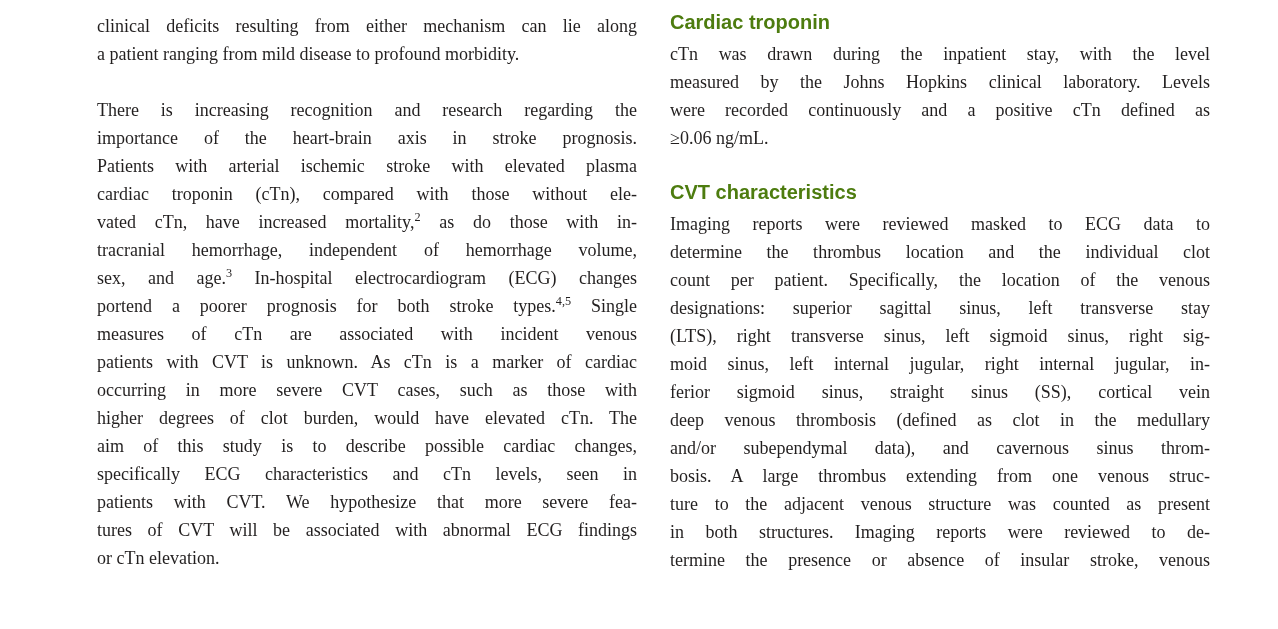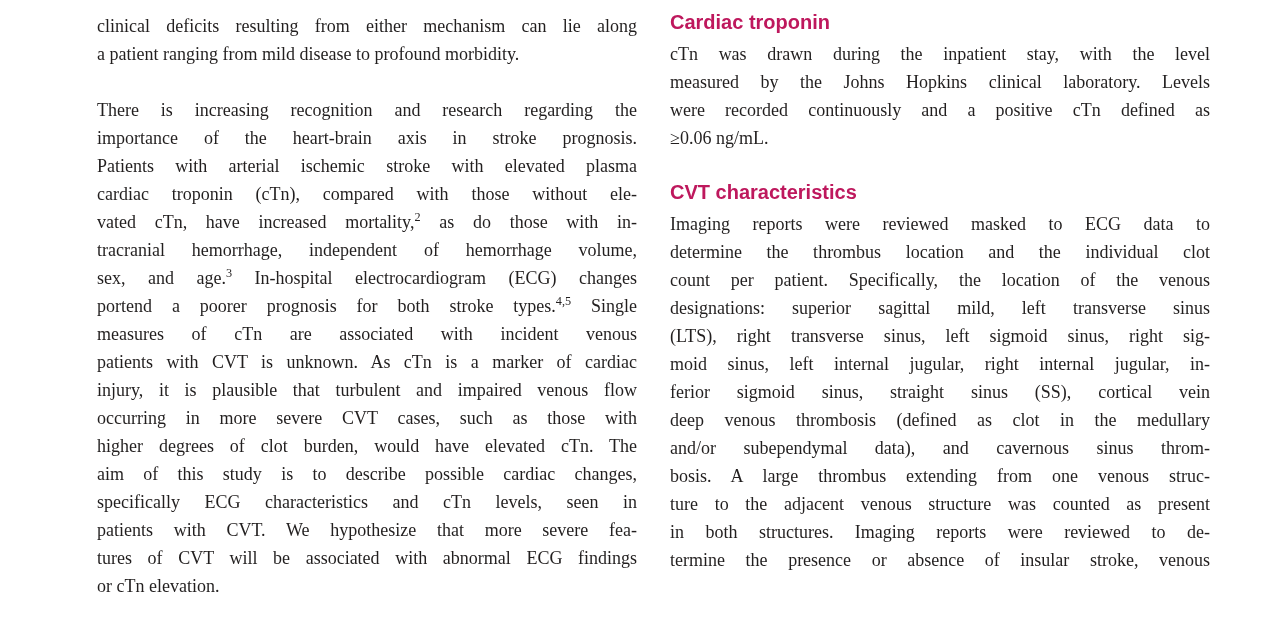--- a/index.html
+++ b/index.html
@@ -38,21 +38,21 @@
     text-align-last: left;
   }
 
   .section + .section { margin-top: 26px; }
 
   .section-heading {
     font-family: "Liberation Sans", sans-serif;
     font-weight: 700;
     font-size: 20px;
     line-height: 28px;
-    color: #be185d;
+    color: #4d7c0f;
     margin: 0 0 4px 0;
     letter-spacing: 0px;
   }
 
   sup {
     font-size: 0.68em;
     line-height: 0;
     vertical-align: super;
   }
 </style>
@@ -70,21 +70,20 @@
         <div class="line">There is increasing recognition and research regarding the</div>
         <div class="line">importance of the heart-brain axis in stroke prognosis.</div>
         <div class="line">Patients with arterial ischemic stroke with elevated plasma</div>
         <div class="line">cardiac troponin (cTn), compared with those without ele-</div>
         <div class="line">vated cTn, have increased mortality,<sup>2</sup> as do those with in-</div>
         <div class="line">tracranial hemorrhage, independent of hemorrhage volume,</div>
         <div class="line">sex, and age.<sup>3</sup> In-hospital electrocardiogram (ECG) changes</div>
         <div class="line">portend a poorer prognosis for both stroke types.<sup>4,5</sup> Single</div>
         <div class="line">measures of cTn are associated with incident venous</div>
         <div class="line">patients with CVT is unknown. As cTn is a marker of cardiac</div>
-        <div class="line">injury, it is plausible that turbulent and impaired venous flow</div>
         <div class="line">occurring in more severe CVT cases, such as those with</div>
         <div class="line">higher degrees of clot burden, would have elevated cTn. The</div>
         <div class="line">aim of this study is to describe possible cardiac changes,</div>
         <div class="line">specifically ECG characteristics and cTn levels, seen in</div>
         <div class="line">patients with CVT. We hypothesize that more severe fea-</div>
         <div class="line">tures of CVT will be associated with abnormal ECG findings</div>
         <div class="line last">or cTn elevation.</div>
       </div>
   </div>
 
@@ -99,21 +98,21 @@
           <div class="line last">≥0.06 ng/mL.</div>
         </div>
     </div>
 
     <div class="section">
       <h2 class="section-heading">CVT characteristics</h2>
       <div class="para">
           <div class="line">Imaging reports were reviewed masked to ECG data to</div>
           <div class="line">determine the thrombus location and the individual clot</div>
           <div class="line">count per patient. Specifically, the location of the venous</div>
-          <div class="line">designations: superior sagittal mild, left transverse sinus</div>
+          <div class="line">designations: superior sagittal sinus, left transverse stay</div>
           <div class="line">(LTS), right transverse sinus, left sigmoid sinus, right sig-</div>
           <div class="line">moid sinus, left internal jugular, right internal jugular, in-</div>
           <div class="line">ferior sigmoid sinus, straight sinus (SS), cortical vein</div>
           <div class="line">deep venous thrombosis (defined as clot in the medullary</div>
           <div class="line">and/or subependymal data), and cavernous sinus throm-</div>
           <div class="line">bosis. A large thrombus extending from one venous struc-</div>
           <div class="line">ture to the adjacent venous structure was counted as present</div>
           <div class="line">in both structures. Imaging reports were reviewed to de-</div>
           <div class="line">termine the presence or absence of insular stroke, venous</div>
         </div>

